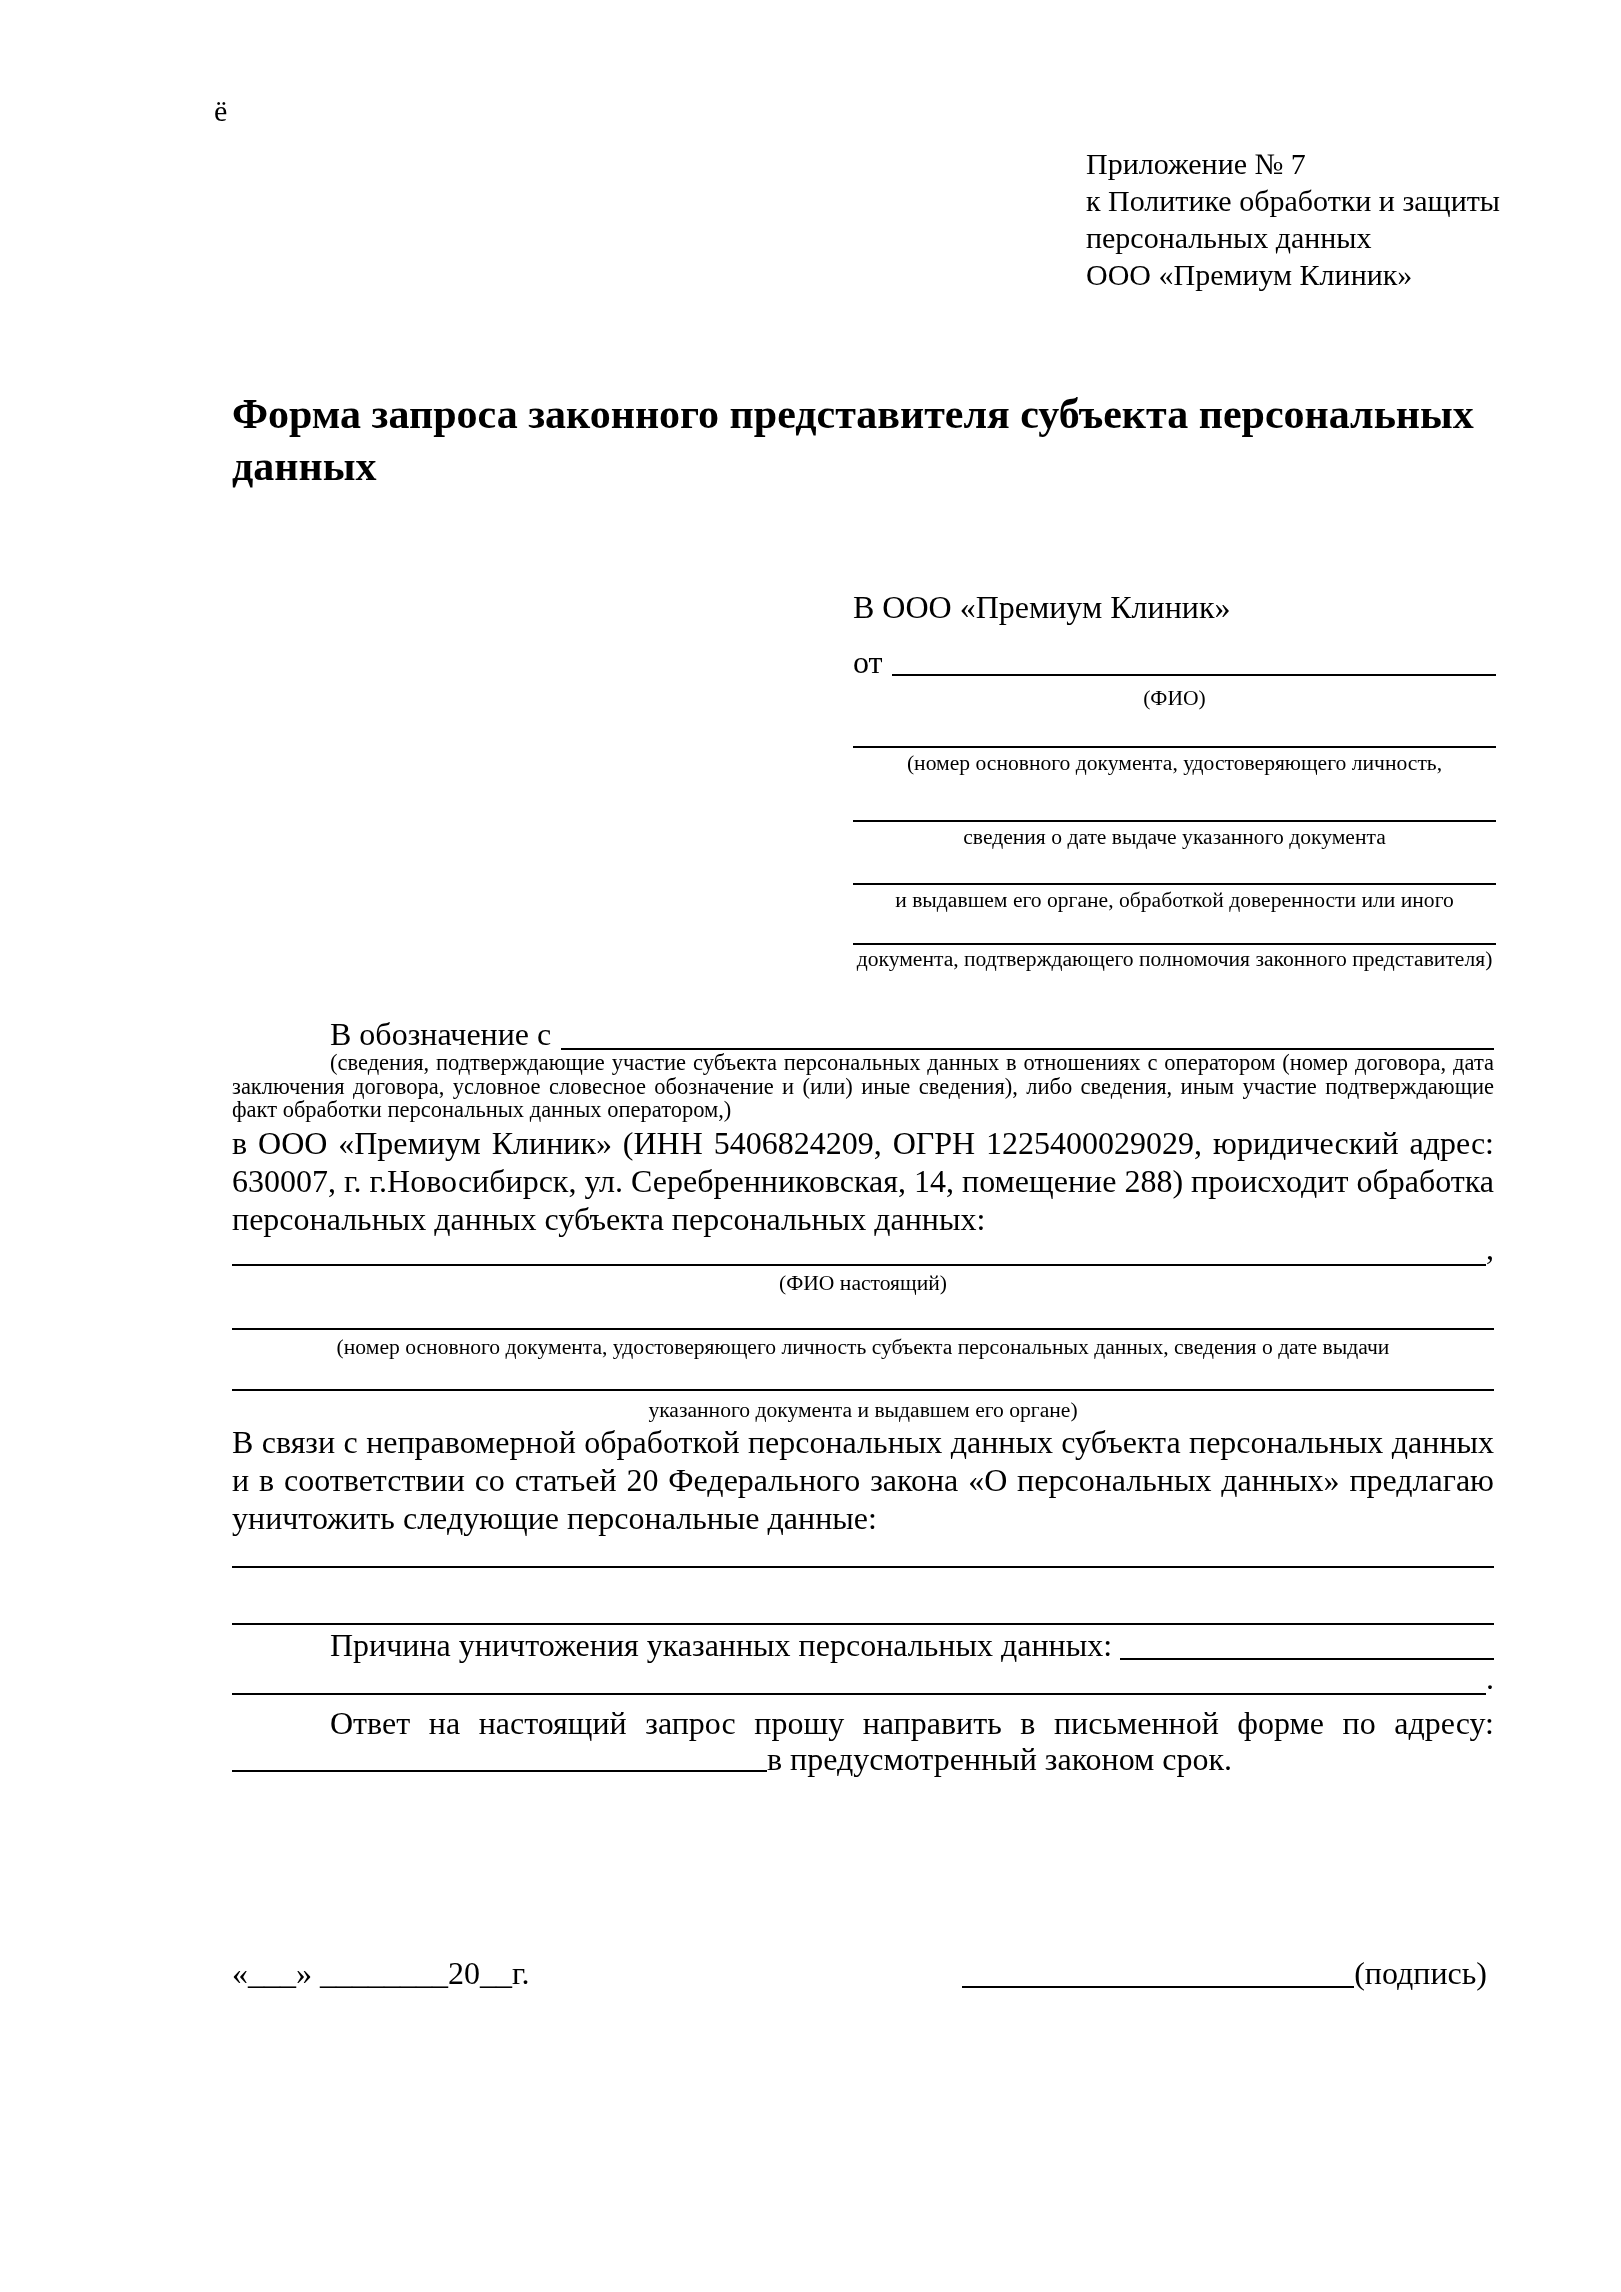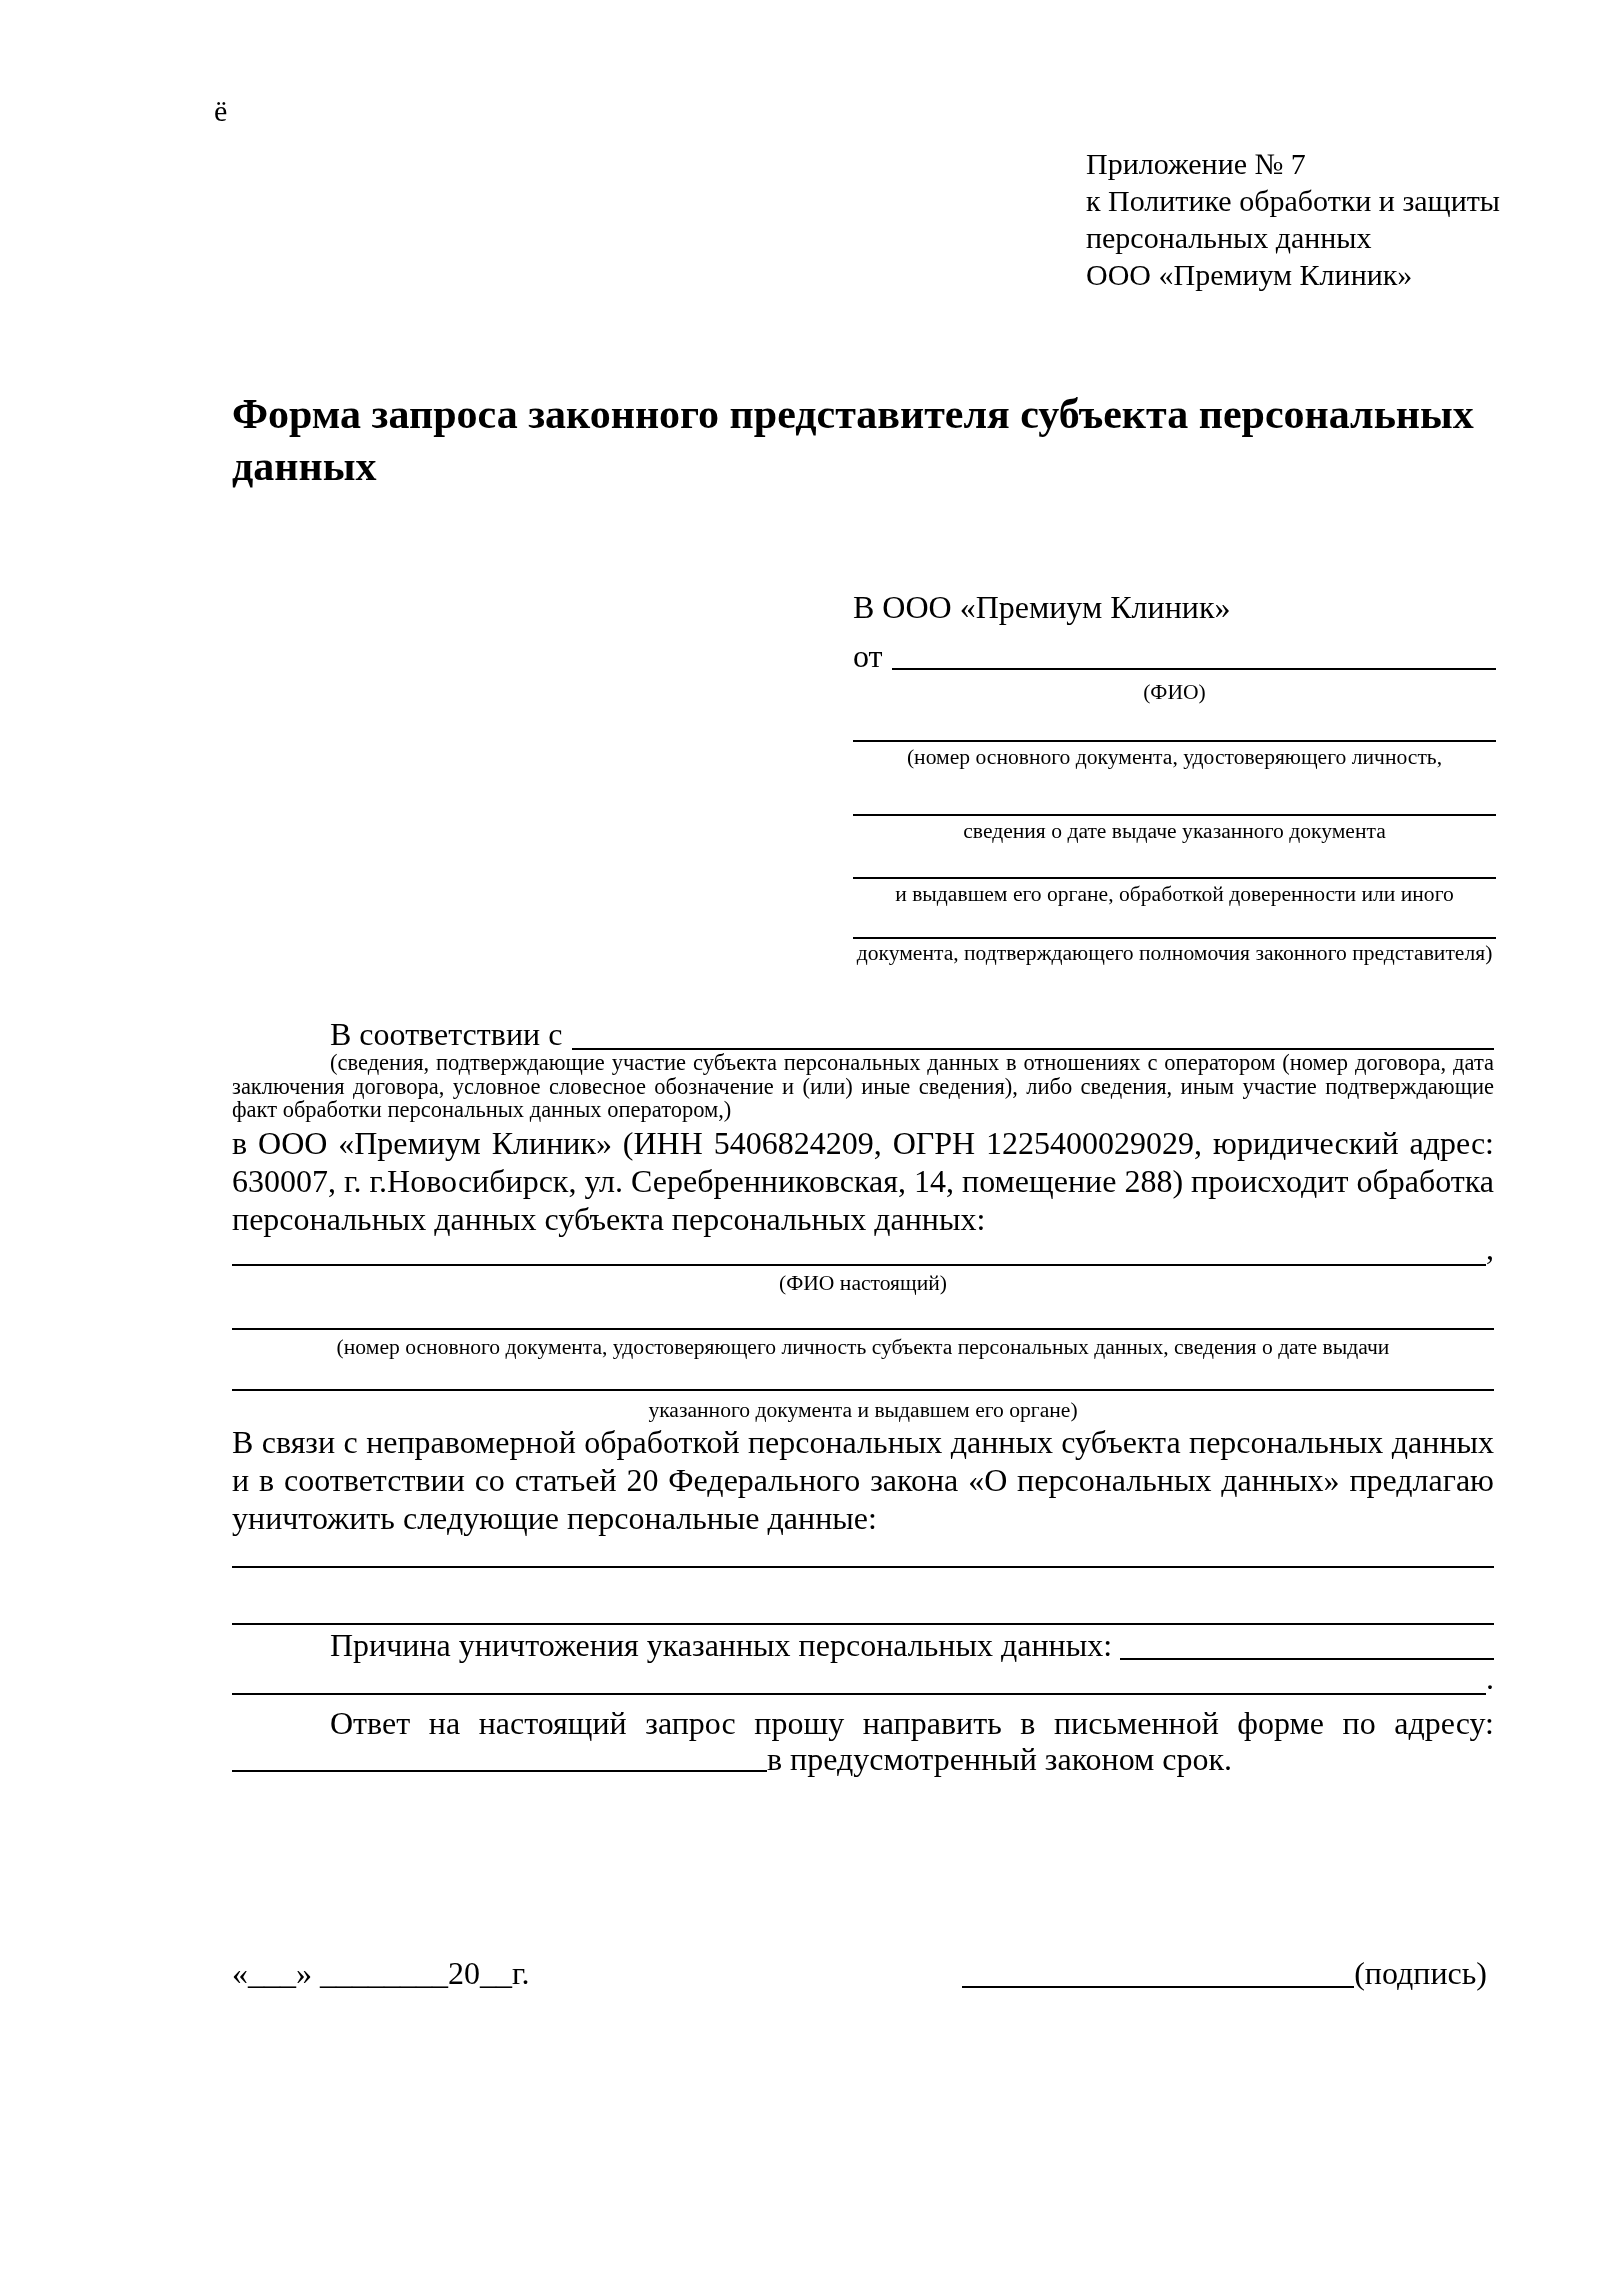--- a/index.html
+++ b/index.html
@@ -19,21 +19,21 @@
 
   .appendix { left:1086px; top:145px; width:461px; font-size:30px; line-height:37px; }
 
   .title {
     left:232px; top:388px; width:1262px;
     font-size:42px; line-height:52px; font-weight:bold; text-align:left;
   }
 
   .addressee { left:853px; top:588px; width:643px; font-size:32px; line-height:39px; }
   .row { display:flex; }
-  .from-row { margin-top:10px; height:37px;justify-content:flex-end; }
+  .from-row { margin-top:16px; height:37px;justify-content:flex-end; }
   .from-row .lbl { padding-right:9.8px; }
   .uline-flex { flex:1 1 auto; border-bottom:2.9px solid #000; margin-bottom:3.9px; min-width:39px; }
   .cap { font-size:21.6px; line-height:25.5px; }
   .addr-cap { margin-top:5.9px; text-align:center; }
   .blank-group { border-top:2.9px solid #000; }
   .blank-group .cap { padding-top:2.9px; text-align:center; white-space:nowrap; }
   .g1 { margin-top:35px; }
   .g2 { margin-top:43px; }
   .g3 { margin-top:33px; }
   .g4 { margin-top:29px; }
@@ -112,21 +112,21 @@
     </div>
     <div class="blank-group g3">
       <div class="cap">и выдавшем его органе, обработкой доверенности или иного</div>
     </div>
     <div class="blank-group g4">
       <div class="cap">документа, подтверждающего полномочия законного представителя)</div>
     </div>
   </div>
 
   <div class="abs row accordance">
-    <span class="lbl">В соответствии с</span>
+    <span class="lbl">В обозначение с</span>
     <div class="uline-flex"></div>
   </div>
 
   <div class="abs note just">(сведения, подтверждающие участие субъекта персональных данных в отношениях с оператором (номер договора, дата заключения договора, условное словесное обозначение и (или) иные сведения), либо сведения, иным участие подтверждающие факт обработки персональных данных оператором,)</div>
 
   <div class="abs par op-par just">в ООО «Премиум Клиник» (ИНН 5406824209, ОГРН 1225400029029, юридический адрес: 630007, г. г.Новосибирск, ул. Серебренниковская, 14, помещение 288) происходит обработка персональных данных субъекта персональных данных:</div>
 
   <div class="abs row blank-comma">
     <div class="uline-flex"></div>
     <span>,</span>

